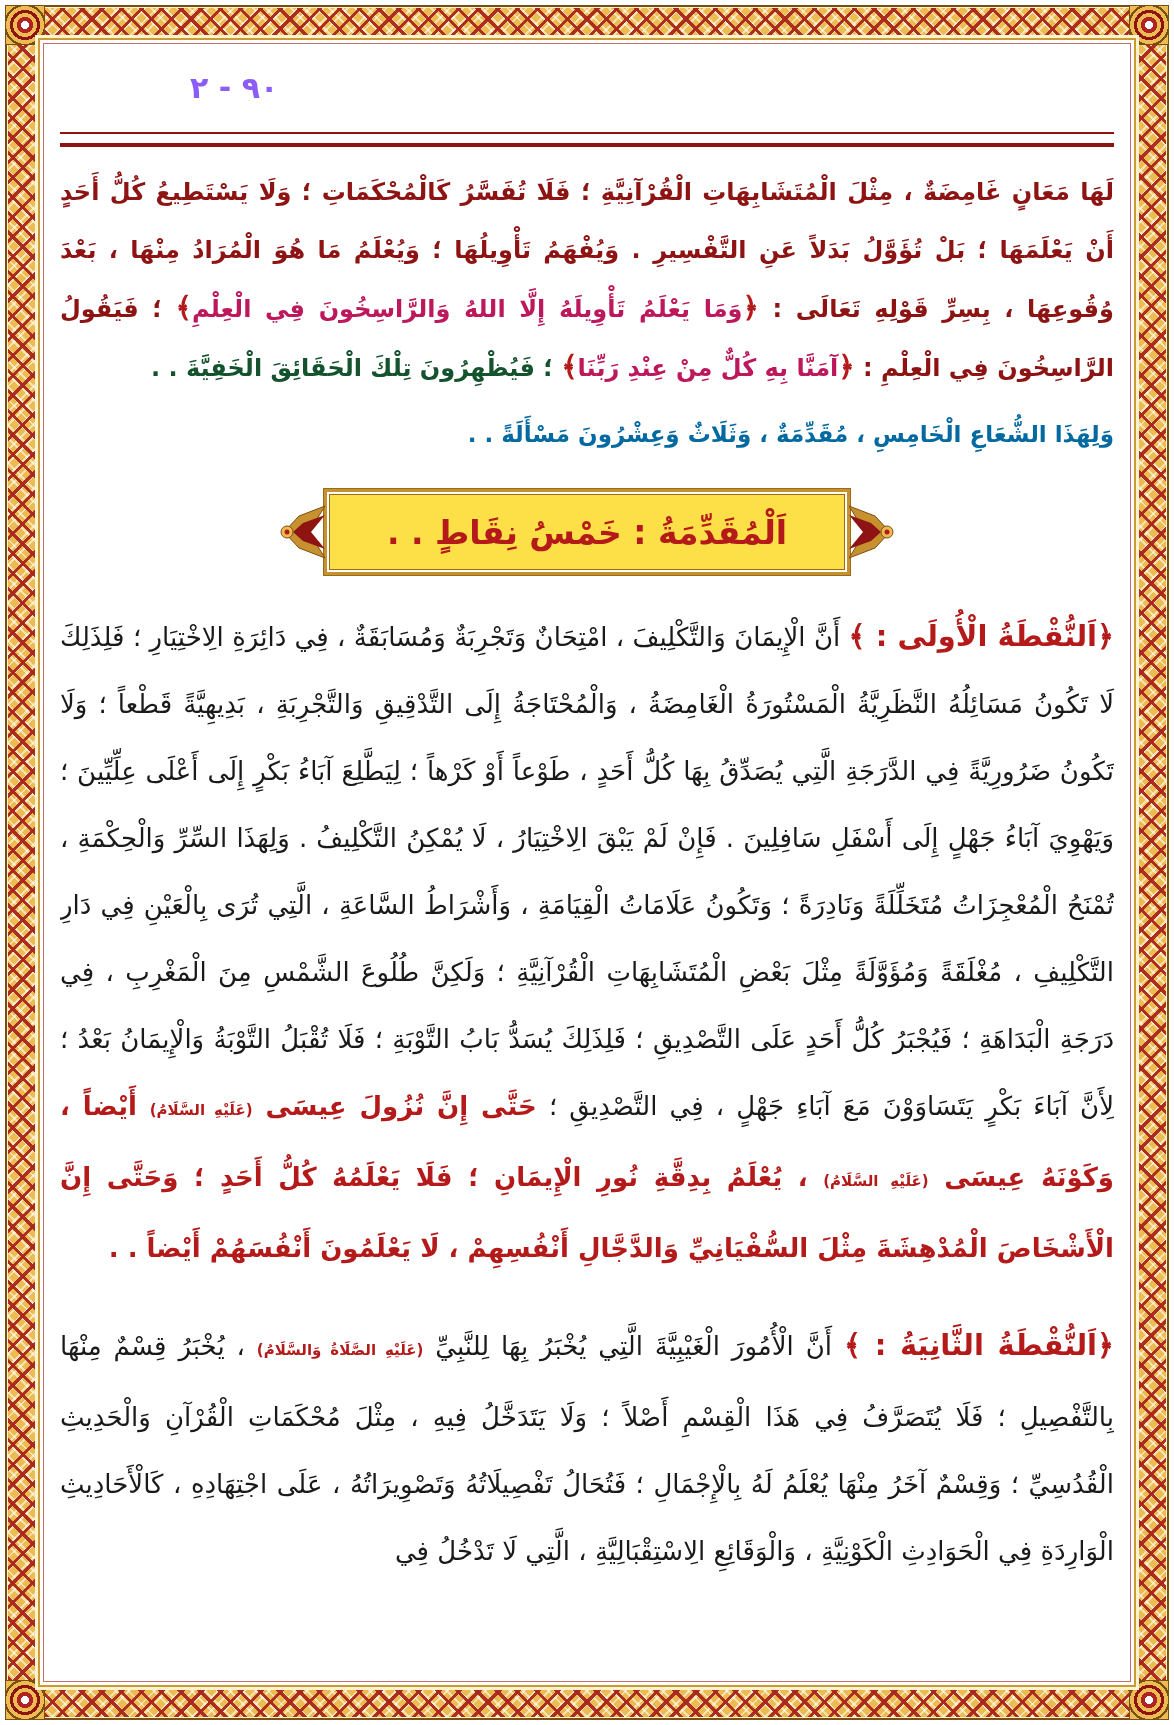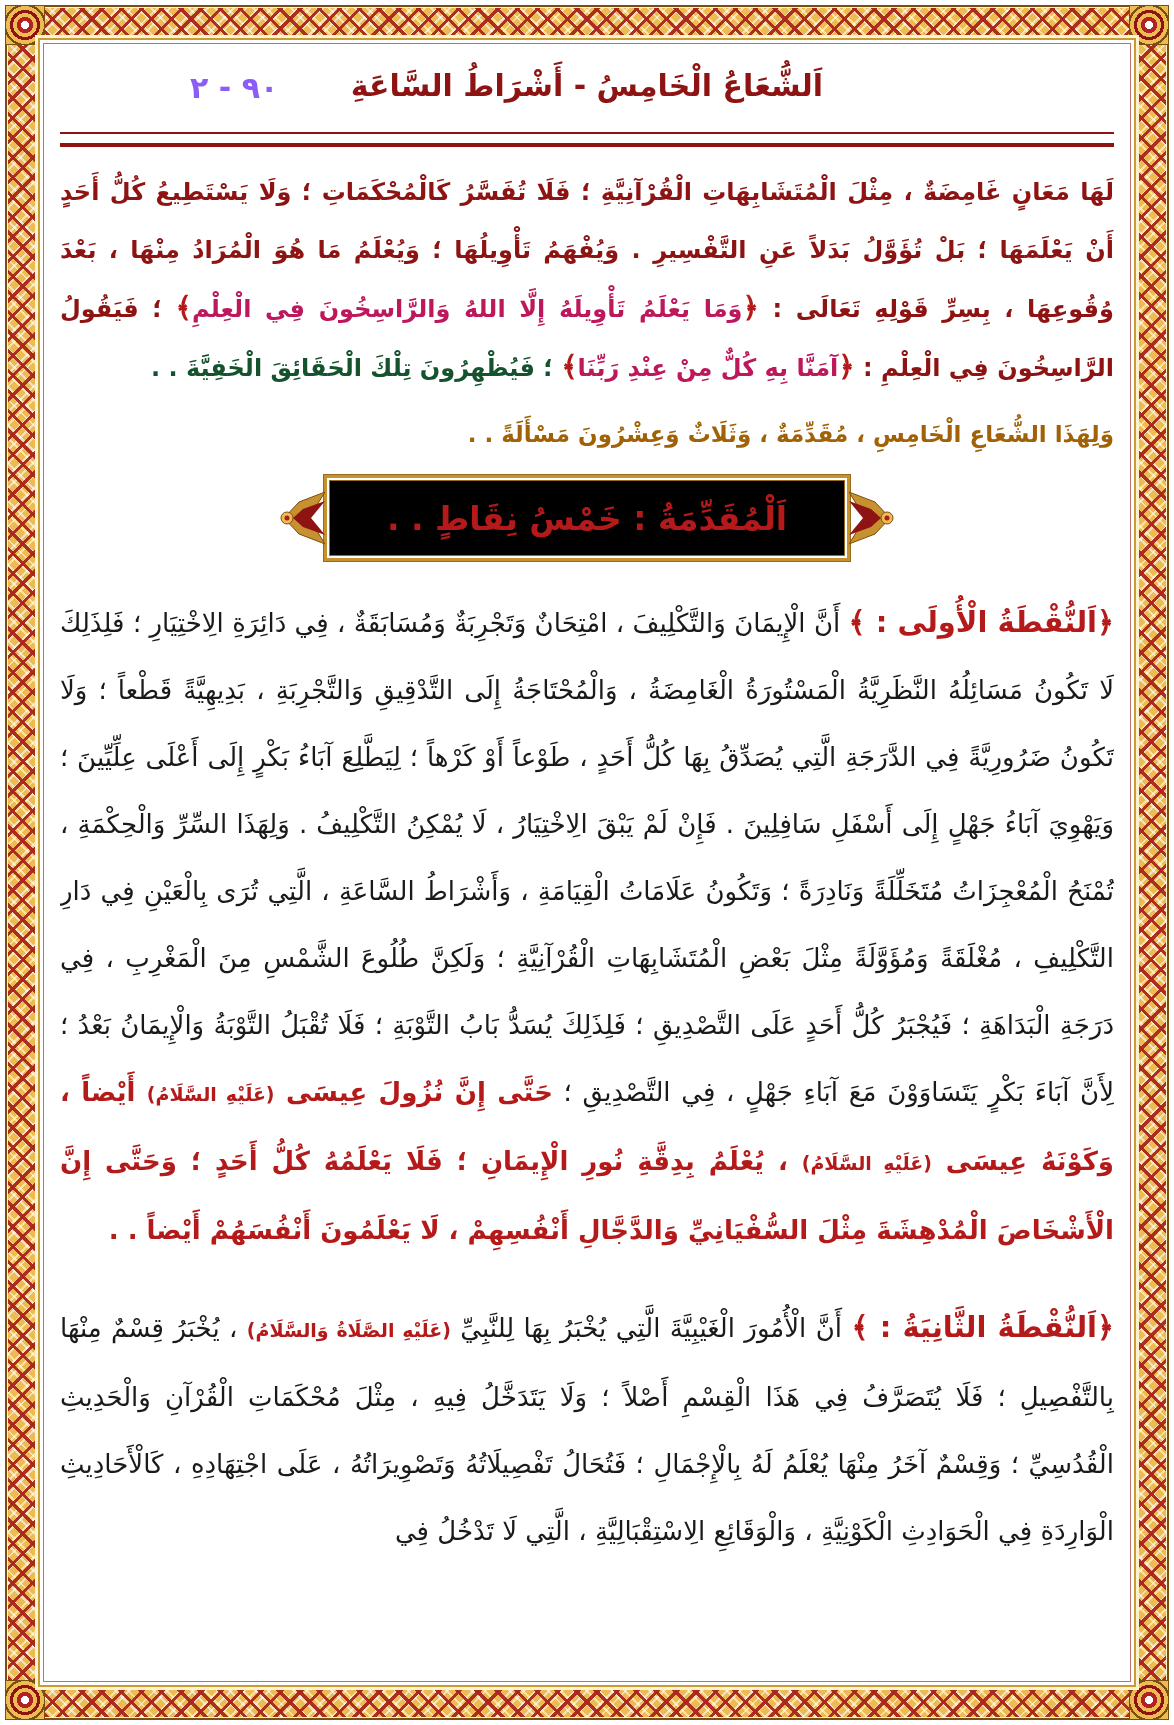--- a/index.html
+++ b/index.html
@@ -56,60 +56,59 @@
     margin-top:16px;
     font-size:24px;font-weight:bold;color:#8e1414;
     line-height:58px;text-align:justify;
   }
   .quran{color:#be185d;}
   .qbracket{color:#b51a1a;font-size:28px;}
   .red{color:#14532d;}
 
   .section-count{
     margin-top:4px;text-align:right;
-    font-size:23px;font-weight:bold;color:#a16207;
+    font-size:23px;font-weight:bold;color:#0369a1;
   }
 
   .muq-box{
-    position:relative;margin:28px auto 0;width:520px;height:80px;
-    border:3px solid #c8912f;background:#000000;
+    position:relative;margin:42px auto 0;width:520px;height:80px;
+    border:3px solid #c8912f;background:#fde047;
     box-shadow: inset 0 0 0 2px #fff, inset 0 0 0 3px #9a6a1a, 0 0 0 1px #9a6a1a;
     display:flex;align-items:center;justify-content:center;
   }
   .box-title{font-size:33px;font-weight:bold;color:#b51a1a;}
   .flourish{position:absolute;top:50%;transform:translateY(-50%);}
   .flourish.left{left:-48px;}
   .flourish.right{right:-48px;transform:translateY(-50%) scaleX(-1);}
 
   .point{
     margin-top:28px;
     font-size:26px;color:#1a1a1a;
     line-height:67px;text-align:justify;
   }
   .point + .point{margin-top:30px;}
   .point-header{color:#b51a1a;font-weight:bold;font-size:29px;}
-  .salam{color:#b51a1a;font-size:19px;font-weight:bold;}
+  .salam{color:#b51a1a;font-size:15px;font-weight:bold;}
   .red-strong{color:#b51a1a;font-weight:bold;}
 </style>
 </head>
 <body>
 
 <div class="page">
 
   <div class="border-band"></div>
   <div class="corner tl"></div>
   <div class="corner tr"></div>
   <div class="corner bl"></div>
   <div class="corner br"></div>
   <div class="inner-sheet"></div>
 
   <div class="content">
 
     <div class="header-row">
-      <span class="page-title">اَلشُّعَاعُ الْخَامِسُ - أَشْرَاطُ السَّاعَةِ</span>
       <span class="page-number">٩٠ - ٢</span>
     </div>
     <div class="header-rule"></div>
 
     <p class="intro"><span>لَهَا مَعَانٍ غَامِضَةٌ ، مِثْلَ الْمُتَشَابِهَاتِ الْقُرْآنِيَّةِ ؛ فَلَا تُفَسَّرُ كَالْمُحْكَمَاتِ ؛ وَلَا يَسْتَطِيعُ كُلُّ أَحَدٍ أَنْ يَعْلَمَهَا ؛ بَلْ تُؤَوَّلُ بَدَلاً عَنِ التَّفْسِيرِ . وَيُفْهَمُ تَأْوِيلُهَا ؛ وَيُعْلَمُ مَا هُوَ الْمُرَادُ مِنْهَا ، بَعْدَ وُقُوعِهَا ، بِسِرِّ قَوْلِهِ تَعَالَى : </span><span class="qbracket">﴿</span><span class="quran">وَمَا يَعْلَمُ تَأْوِيلَهُ إِلَّا اللهُ وَالرَّاسِخُونَ فِي الْعِلْمِ</span><span class="qbracket">﴾</span><span> ؛ فَيَقُولُ الرَّاسِخُونَ فِي الْعِلْمِ : </span><span class="qbracket">﴿</span><span class="quran">آمَنَّا بِهِ كُلٌّ مِنْ عِنْدِ رَبِّنَا</span><span class="qbracket">﴾</span><span class="red"> ؛ فَيُظْهِرُونَ تِلْكَ الْحَقَائِقَ الْخَفِيَّةَ . .</span></p>
 
     <p class="section-count">وَلِهَذَا الشُّعَاعِ الْخَامِسِ ، مُقَدِّمَةٌ ، وَثَلَاثٌ وَعِشْرُونَ مَسْأَلَةً . .</p>
 
     <div class="muq-box">
       <svg class="flourish left" width="46" height="64" viewBox="0 0 46 64">

